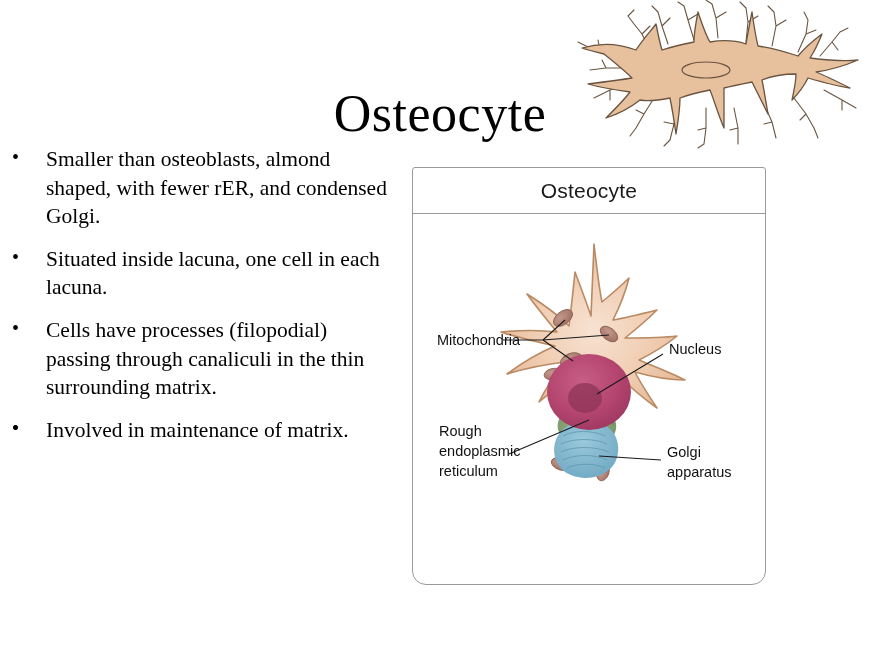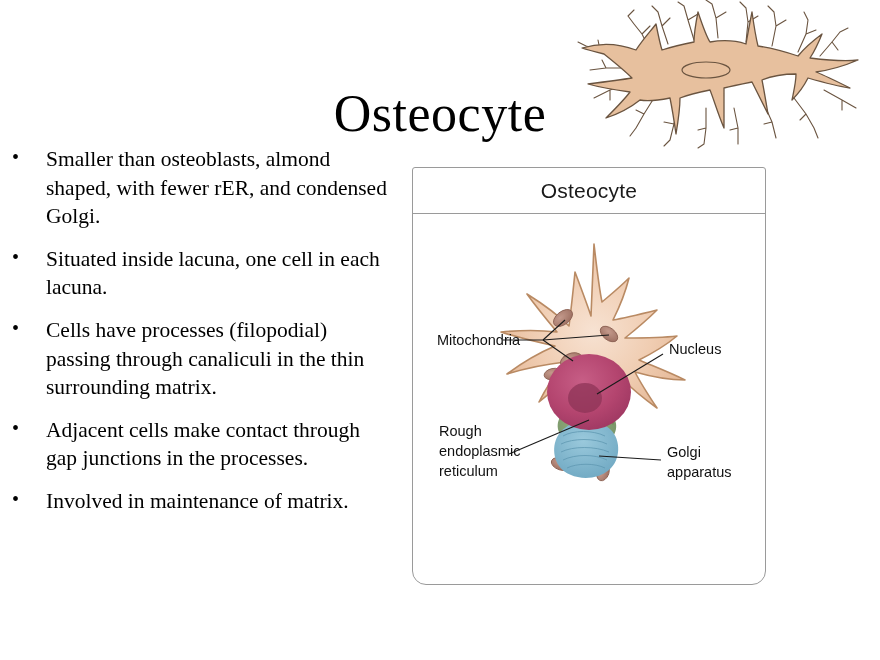--- a/index.html
+++ b/index.html
@@ -194,21 +194,20 @@
     <li>
       <span class="bullet-marker">•</span>
       <span>Situated inside lacuna, one cell in each lacuna.</span>
     </li>
     <li>
       <span class="bullet-marker">•</span>
       <span>Cells have processes (filopodial) passing through canaliculi in the thin surrounding matrix.</span>
     </li>
     <li>
       <span class="bullet-marker">•</span>
-      <span>Adjacent cells make contact through gap junctions in the processes.</span>
     </li>
     <li>
       <span class="bullet-marker">•</span>
       <span>Involved in maintenance of matrix.</span>
     </li>
   </ul>
 
   <div id="diagram-panel">
 
     <div id="panel-header">

